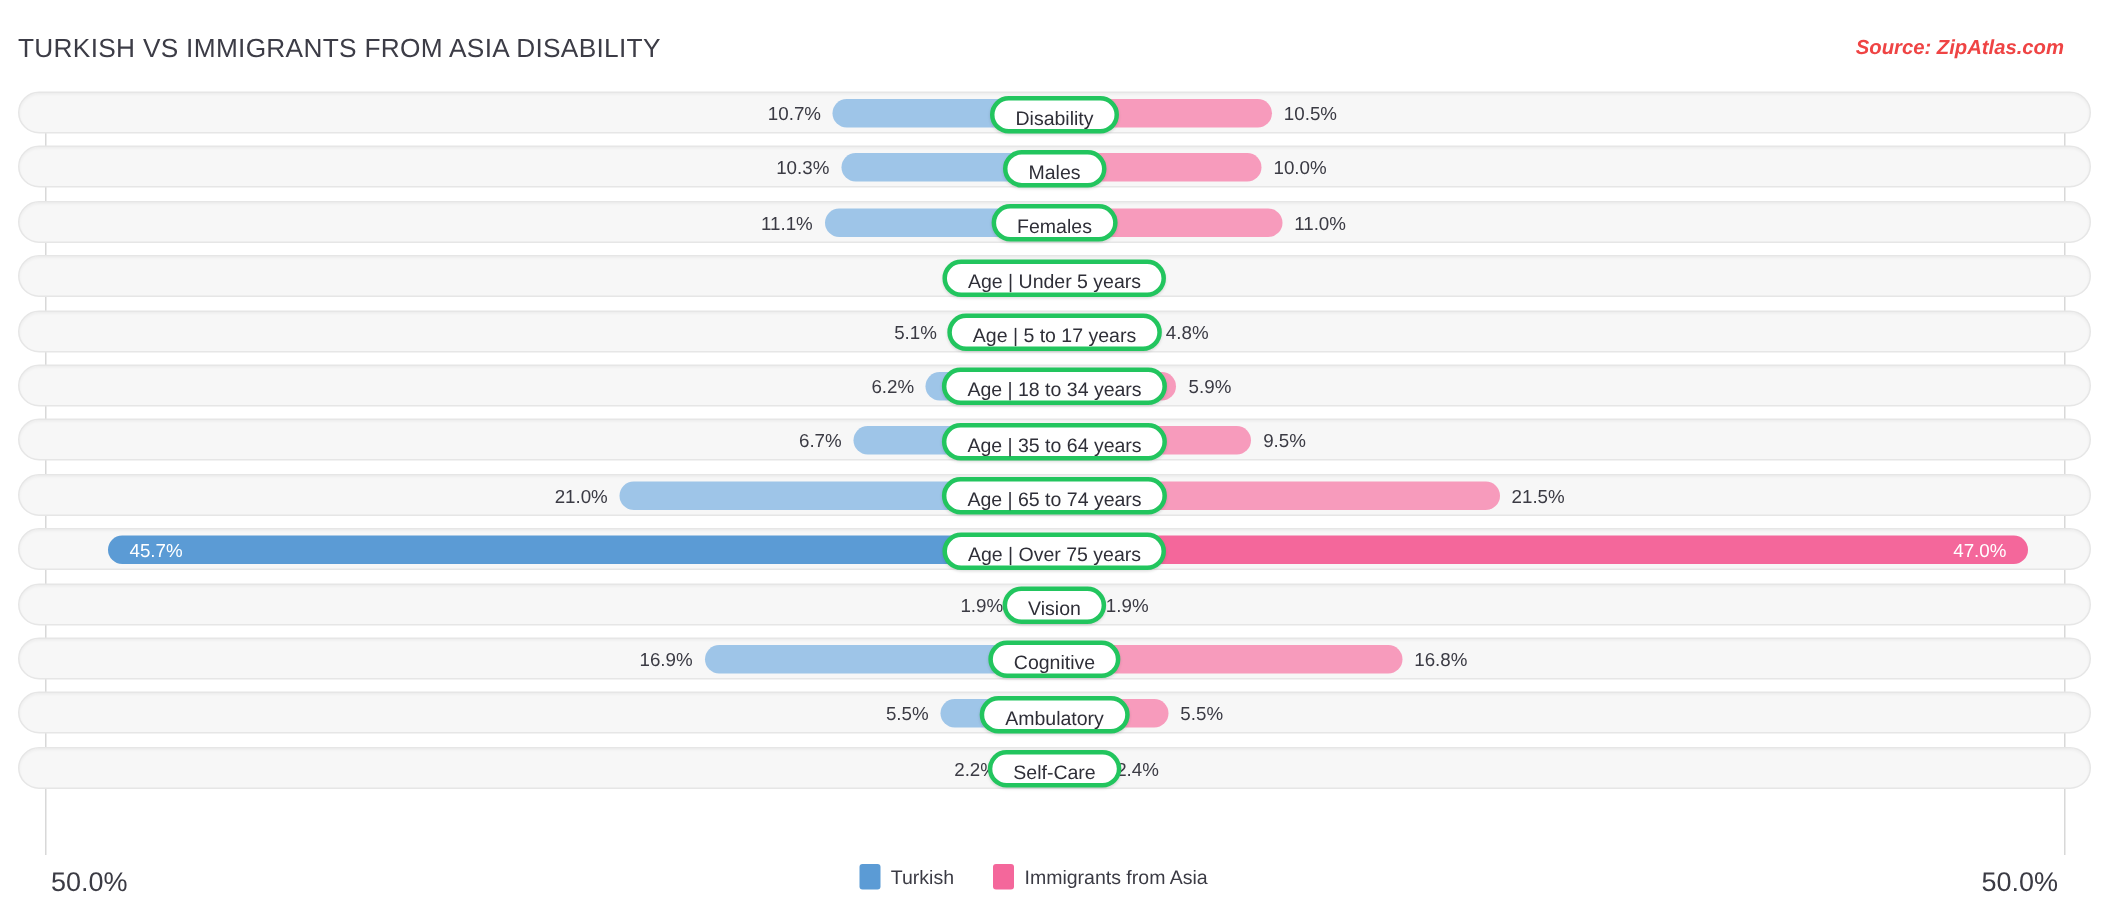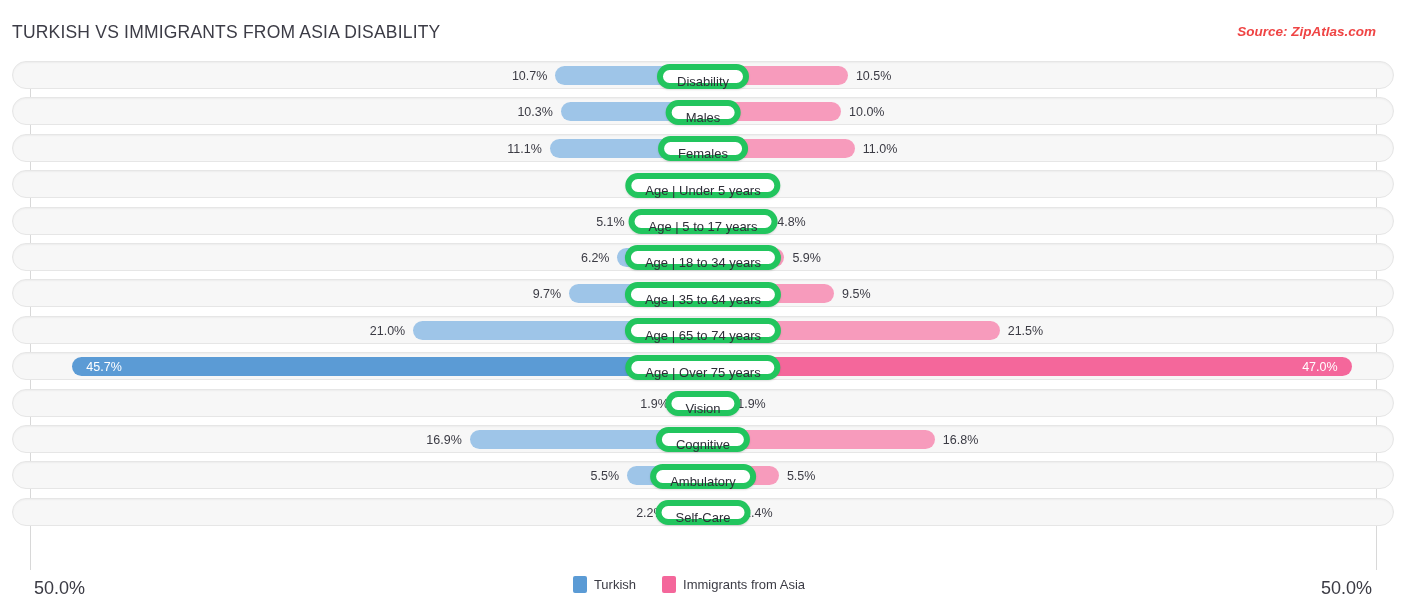--- a/index.html
+++ b/index.html
@@ -66,21 +66,21 @@
   }
   .val-left{text-align:right;}
   .val-right{text-align:left;}
   .row.highlight .val{color:#ffffff;}
   .pill{
     position:absolute;top:5.5px;left:50%;
     transform:translateX(-50%);
     height:25px;line-height:24px;
     padding:0 14px;
     background:#ffffff;
-    border:6px solid #22c55e;
+    border:3px solid #22c55e;
     border-radius:13px;
     font-size:13px;color:#2f2f38;
     white-space:nowrap;
     box-shadow:0 1px 2px rgba(0,0,0,.13);
     box-sizing:border-box;
   }
   
   #footer{
     position:absolute;left:0;top:570px;width:1406px;height:42px;
   }
@@ -155,21 +155,21 @@
         <div class="bar bar-left" style="left: 617.44px; width: 85.56px;"></div>
         <div class="bar bar-right" style="left: 703px; width: 81.42px;"></div>
         <div class="val val-left" style="right: 796.56px;">6.2%</div>
         <div class="val val-right" style="left: 792.42px;">5.9%</div>
         <div class="pill">Age | 18 to 34 years</div>
       </div>
       <div class="row">
         <div class="track"></div>
         <div class="bar bar-left" style="left: 569.14px; width: 133.86px;"></div>
         <div class="bar bar-right" style="left: 703px; width: 131.1px;"></div>
-        <div class="val val-left" style="right: 844.86px;">9.7%</div>
+        <div class="val val-left" style="right: 844.86px;">6.7%</div>
         <div class="val val-right" style="left: 842.1px;">9.5%</div>
         <div class="pill">Age | 35 to 64 years</div>
       </div>
       <div class="row">
         <div class="track"></div>
         <div class="bar bar-left" style="left: 413.2px; width: 289.8px;"></div>
         <div class="bar bar-right" style="left: 703px; width: 296.7px;"></div>
         <div class="val val-left" style="right: 1000.8px;">21.0%</div>
         <div class="val val-right" style="left: 1007.7px;">21.5%</div>
         <div class="pill">Age | 65 to 74 years</div>

